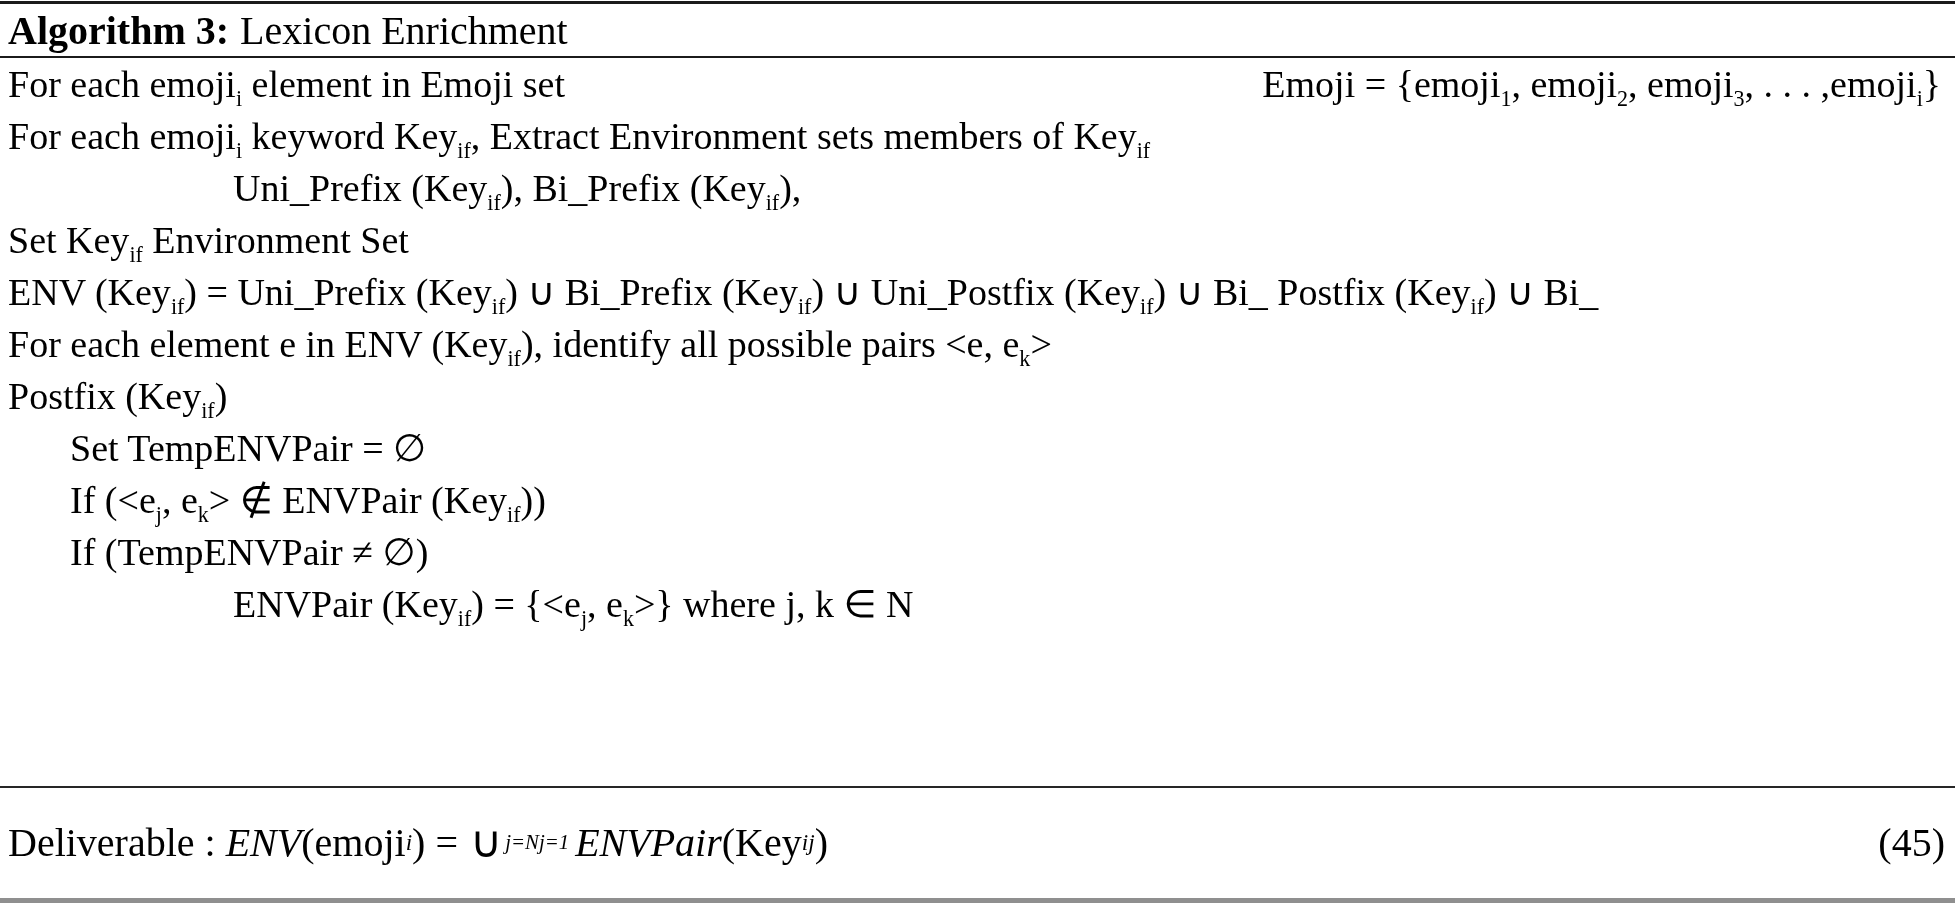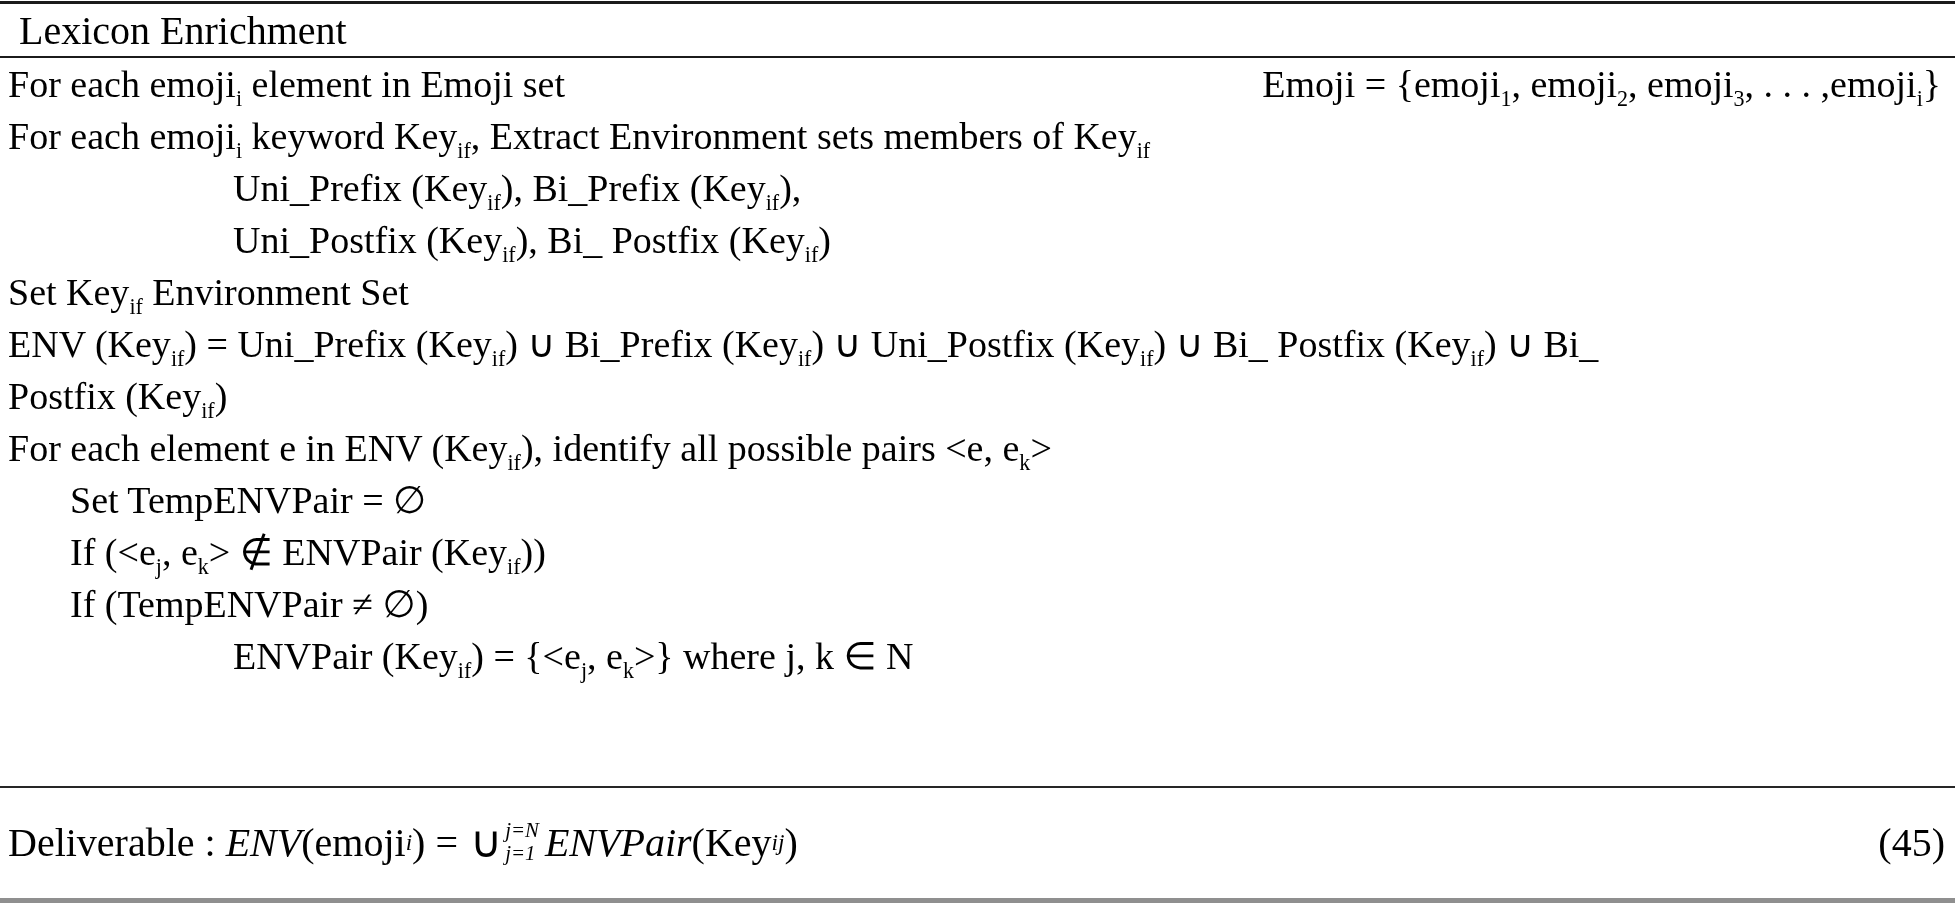--- a/index.html
+++ b/index.html
@@ -37,44 +37,44 @@
 
   .deliverable-row {
     position:absolute; top:788px; left:0; width:1955px; height:108px;
     display:flex; align-items:center; justify-content:space-between;
     font-size:40px; box-sizing:border-box; padding:0 10px 0 8px; white-space:pre;
   }
   .formula { display:inline-flex; align-items:center; white-space:pre;justify-content:center; }
   .union { display:inline-flex; align-items:center; margin:0 6px 0 2px; }
   .union .cup { font-size:1.1em; }
   .union .lims {
-    display:inline-flex; flex-direction:column; justify-content:center;
+    display:inline-flex; flex-direction:row; justify-content:center;
     font-size:0.52em; line-height:1.1; font-style:italic; margin-left:3px;
   }
 </style>
 </head>
 <body>
 
 <div class="rule" id="rule-top" style="background: rgb(27, 27, 27);"></div>
 
 <div class="header">
+  <span class="bold">Algorithm 3:</span>
   <span class="title">Lexicon Enrichment</span>
 </div>
 
 <div class="rule" id="rule-header" style="background: rgb(27, 27, 27);"></div>
 
 <div id="body-lines">
     <div class="line indent-0 split"><span><span>For each emoji</span><sub>i</sub><span> element in Emoji set</span></span><span><span>Emoji = {emoji</span><sub>1</sub><span>, emoji</span><sub>2</sub><span>, emoji</span><sub>3</sub><span>, . . . ,emoji</span><sub>i</sub><span>}</span></span></div>
     <div class="line indent-0"><span>For each emoji</span><sub>i</sub><span> keyword Key</span><sub>if</sub><span>, Extract Environment sets members of Key</span><sub>if</sub></div>
     <div class="line indent-2"><span>Uni_Prefix (Key</span><sub>if</sub><span>), Bi_Prefix (Key</span><sub>if</sub><span>),</span></div>
-    <div class="line indent-2"><span>Uni_Postfix (Key</span><sub>if</sub><span>), Bi_ Postfix (Key</span><sub>if</sub><span>)</span></div>
     <div class="line indent-0"><span>Set Key</span><sub>if</sub><span> Environment Set</span></div>
     <div class="line indent-0"><span>ENV (Key</span><sub>if</sub><span>) = Uni_Prefix (Key</span><sub>if</sub><span>) ∪ Bi_Prefix (Key</span><sub>if</sub><span>) ∪ Uni_Postfix (Key</span><sub>if</sub><span>) ∪ Bi_ Postfix (Key</span><sub>if</sub><span>) ∪ Bi_</span></div>
+    <div class="line indent-0"><span>For each element e in ENV (Key</span><sub>if</sub><span>), identify all possible pairs &lt;e, e</span><sub>k</sub><span>&gt;</span></div>
     <div class="line indent-0"><span>Postfix (Key</span><sub>if</sub><span>)</span></div>
-    <div class="line indent-0"><span>For each element e in ENV (Key</span><sub>if</sub><span>), identify all possible pairs &lt;e, e</span><sub>k</sub><span>&gt;</span></div>
     <div class="line indent-1"><span>Set TempENVPair = ∅</span></div>
     <div class="line indent-1"><span>If (&lt;e</span><sub>j</sub><span>, e</span><sub>k</sub><span>&gt; ∉ ENVPair (Key</span><sub>if</sub><span>))</span></div>
     <div class="line indent-1"><span>If (TempENVPair ≠ ∅)</span></div>
     <div class="line indent-2"><span>ENVPair (Key</span><sub>if</sub><span>) = {&lt;e</span><sub>j</sub><span>, e</span><sub>k</sub><span>&gt;} where j, k ∈ N</span></div>
   </div>
 
 <div class="rule" id="rule-pre-deliv" style="background: rgb(38, 38, 38);"></div>
 
 <div class="deliverable-row">
   <span class="formula" id="deliverable-formula"><span>Deliverable : </span><span class="it">ENV</span><span>(emoji</span><sub class="it">i</sub><span>) = </span><span class="union"><span class="cup">∪</span><span class="lims"><span>j=N</span><span>j=1</span></span></span><span class="it">ENVPair</span><span>(Key</span><sub class="it">ij</sub><span>)</span></span>

